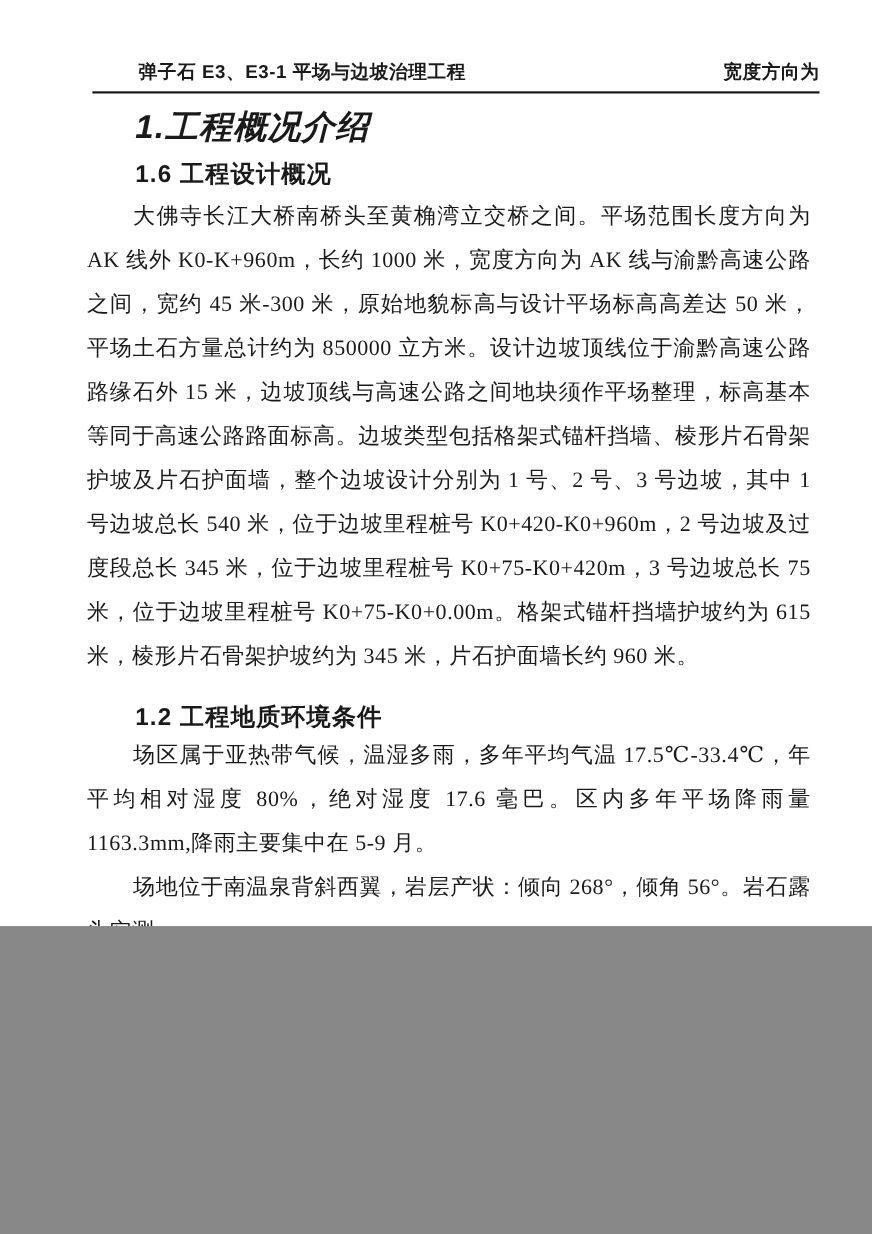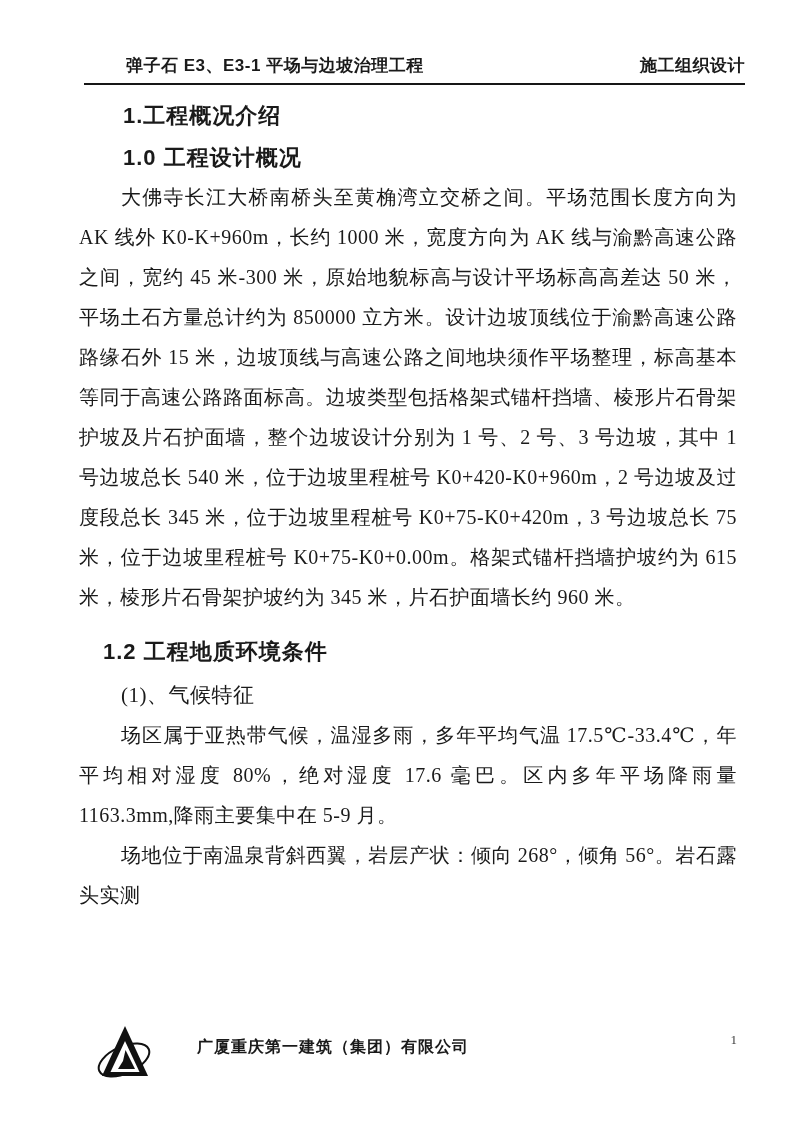--- a/index.html
+++ b/index.html
@@ -1,20 +1,20 @@
 <!DOCTYPE html>
 <html><head>
 <meta charset="utf-8">
 <style>
   * { margin: 0; padding: 0; box-sizing: border-box; }
   html, body { background: #888; }
   .page {
     position: relative;
     width: 793px;
-    height: 1122px;
+    height: 842px;
     margin: 0 auto;
     background: #ffffff;
     color: #1a1a1a;
     font-family: "Liberation Serif", "DejaVu Serif", serif;
     overflow: hidden;
   }
   
   .header {
     margin: 0 48px 0 84px;
     padding: 54px 0 6px 0;
@@ -29,34 +29,35 @@
   }
   .header .left { margin-left: 42px; }
   
   .content {
     margin: 0 56px 0 79px;
     text-align: justify;
   }
   .h-title {
     margin: 16px 0 0 44px;
     font-family: "Liberation Sans", "DejaVu Sans", sans-serif;
-    font-size: 22px;
+    font-size: 30px;
     line-height: 30px;
     font-weight: 700;
     letter-spacing: 1px;
+    font-style: italic;
   }
   .h-section {
     font-family: "Liberation Sans", "DejaVu Sans", sans-serif;
     font-size: 22px;
     line-height: 30px;
     font-weight: 700;
     letter-spacing: 1px;
   }
   .h-1-1 { margin: 12px 0 0 44px; }
-  .h-1-2 { margin: 20px 0 0 24px; }
+  .h-1-2 { margin: 20px 0 0 44px; }
   .para {
     font-size: 20px;
     line-height: 40px;
     text-indent: 42px;
     letter-spacing: 0.5px;
   }
   .p-first { margin-top: 4px; }
   .sub-item {
     font-size: 21px;
     line-height: 40px;
@@ -91,30 +92,29 @@
     font-family: "Liberation Serif", "DejaVu Serif", serif;
   }
 </style>
 </head>
 <body>
 
 <div class="page">
 
   <div class="header">
     <span class="left">弹子石 E3、E3-1 平场与边坡治理工程</span>
-    <span class="right">施工组织设计</span>
+    <span class="right">宽度方向为</span>
   </div>
 
   <div class="content">
     <div class="h-title">1.工程概况介绍</div>
-    <div class="h-section h-1-1">1.0 工程设计概况</div>
+    <div class="h-section h-1-1">1.6 工程设计概况</div>
     <p class="para p-first">大佛寺长江大桥南桥头至黄桷湾立交桥之间。平场范围长度方向为 AK 线外 K0-K+960m，长约 1000 米，宽度方向为 AK 线与渝黔高速公路之间，宽约 45 米-300 米，原始地貌标高与设计平场标高高差达 50 米，平场土石方量总计约为 850000 立方米。设计边坡顶线位于渝黔高速公路路缘石外 15 米，边坡顶线与高速公路之间地块须作平场整理，标高基本等同于高速公路路面标高。边坡类型包括格架式锚杆挡墙、棱形片石骨架护坡及片石护面墙，整个边坡设计分别为 1 号、2 号、3 号边坡，其中 1 号边坡总长 540 米，位于边坡里程桩号 K0+420-K0+960m，2 号边坡及过度段总长 345 米，位于边坡里程桩号 K0+75-K0+420m，3 号边坡总长 75 米，位于边坡里程桩号 K0+75-K0+0.00m。格架式锚杆挡墙护坡约为 615 米，棱形片石骨架护坡约为 345 米，片石护面墙长约 960 米。</p>
 
     <div class="h-section h-1-2">1.2 工程地质环境条件</div>
-    <div class="sub-item sub-1">(1)、气候特征</div>
     <p class="para">场区属于亚热带气候，温湿多雨，多年平均气温 17.5℃-33.4℃，年平均相对湿度 80%，绝对湿度 17.6 毫巴。区内多年平场降雨量 1163.3mm,降雨主要集中在 5-9 月。</p>
 
     <p class="para">场地位于南温泉背斜西翼，岩层产状：倾向 268°，倾角 56°。岩石露头实测</p>
   </div>
 
   <div class="footer">
     <span class="logo-wrap">
       <svg width="58" height="66" viewBox="0 0 58 66" xmlns="http://www.w3.org/2000/svg">
 
         <ellipse cx="28" cy="38" rx="27" ry="13.5" fill="none" stroke="#111" stroke-width="2" transform="rotate(-24 28 38)"></ellipse>

